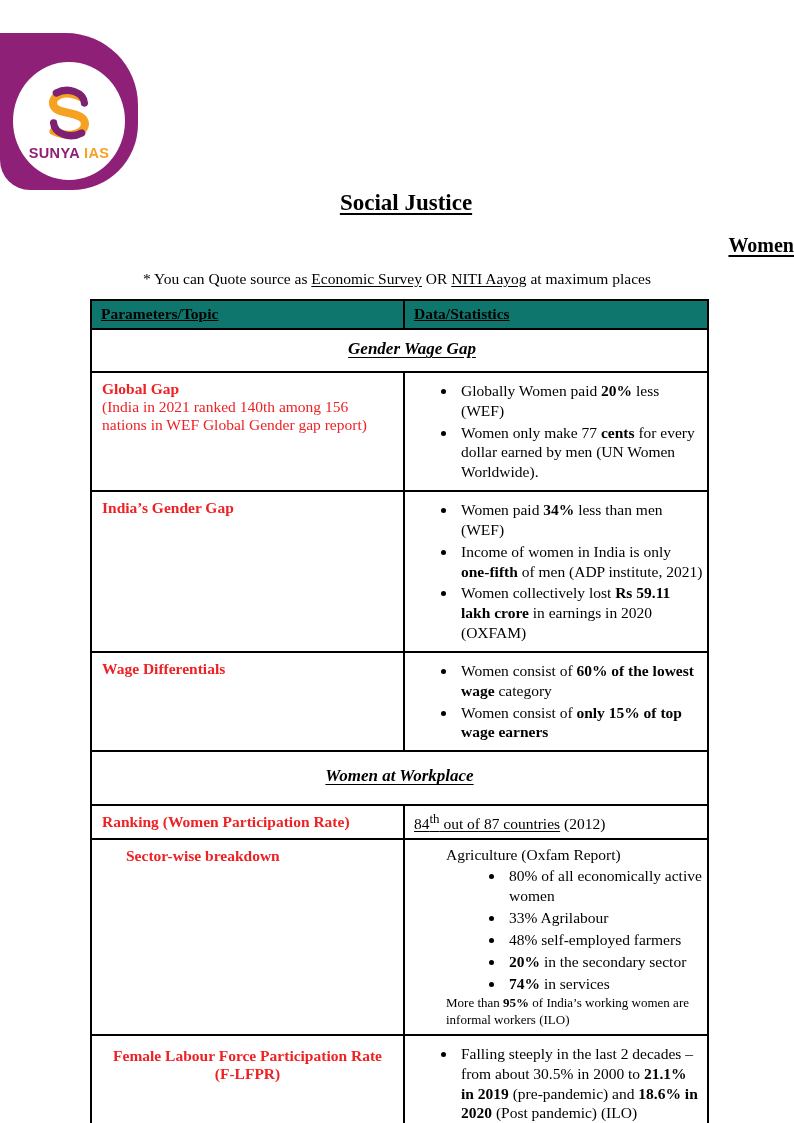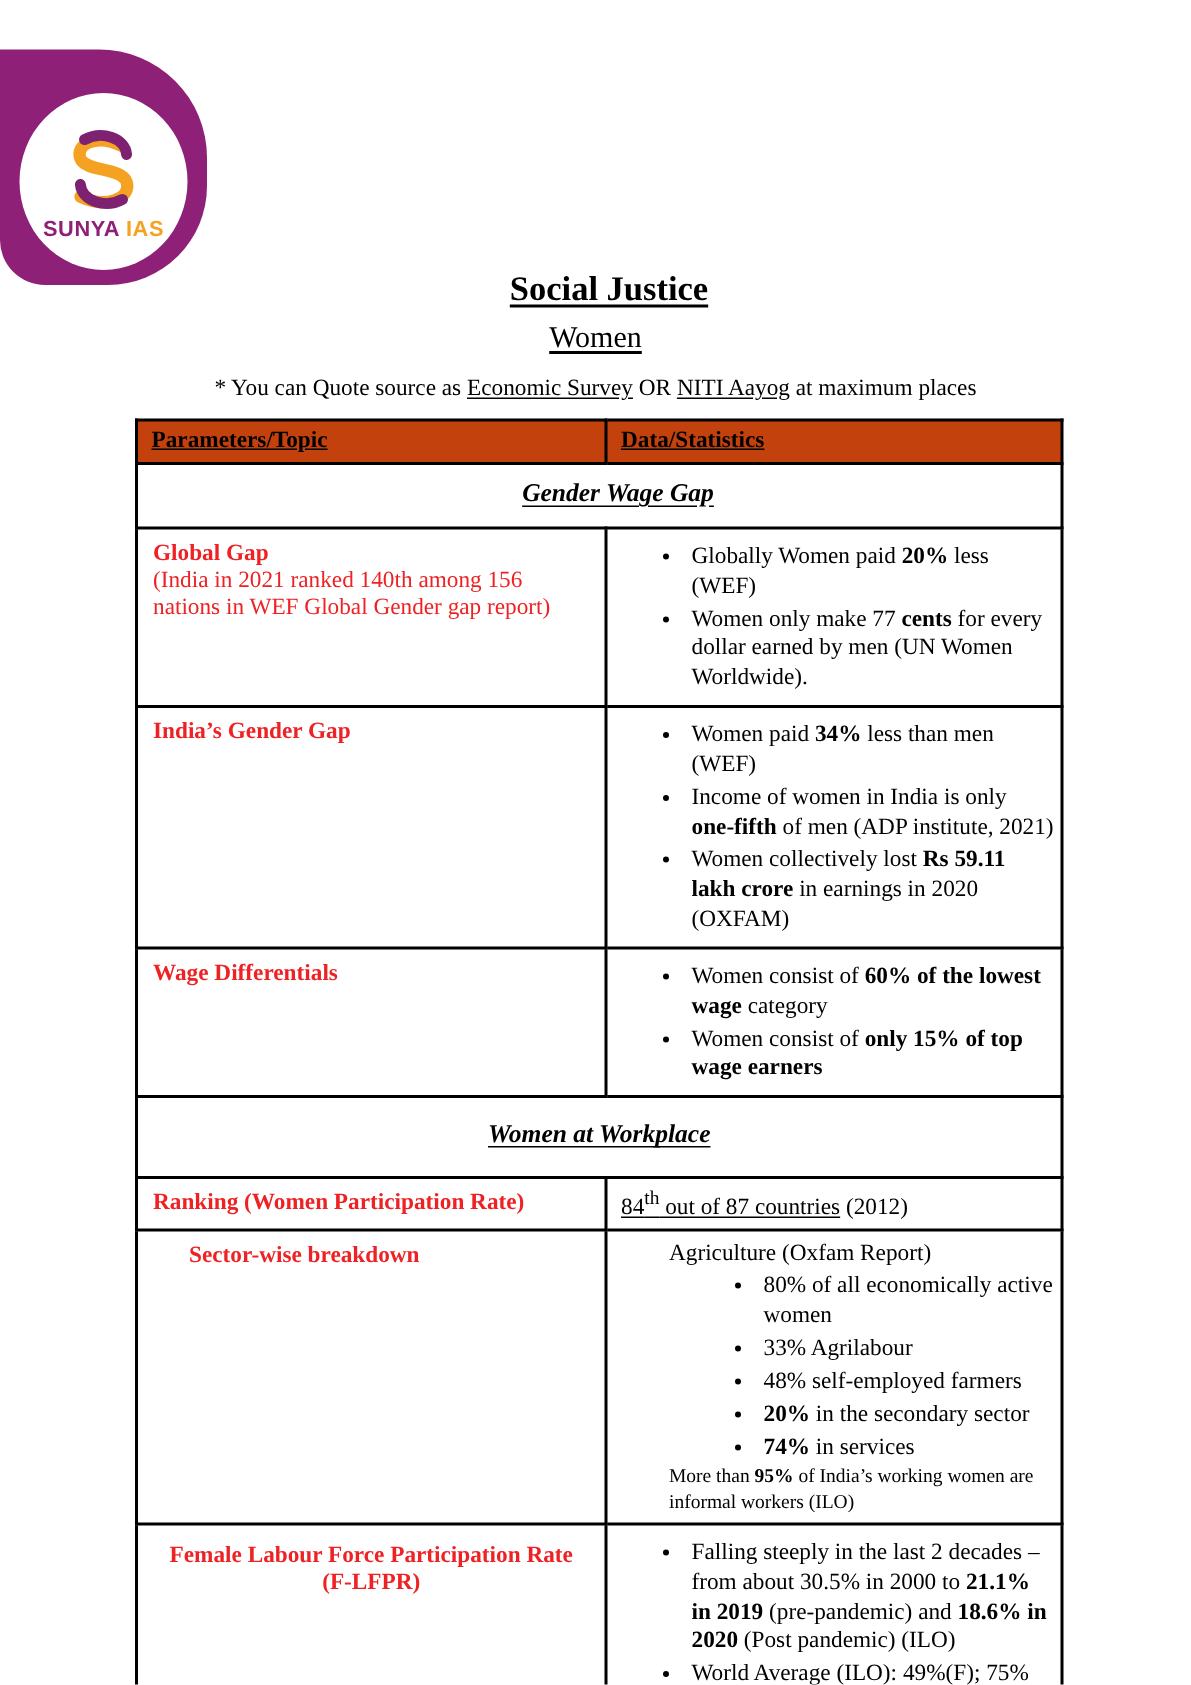--- a/index.html
+++ b/index.html
@@ -31,39 +31,39 @@
     font-family: "Liberation Sans", sans-serif;
     font-weight: bold; font-size: 14.5px; letter-spacing: .4px;
     margin-top: 3px; white-space: nowrap;
   }
   .logo-text .purple { color: #8e2077; }
   .logo-text .orange { color: #f5a223; }
 
   
   .title-wrap { padding-top: 172px; text-align: center; }
   .doc-title {
-    font-size: 23px; font-weight: bold; margin: 8px;
+    font-size: 23px; font-weight: bold; margin: 18px;
     text-decoration: underline; text-decoration-thickness: 2px; text-underline-offset: 3px; padding-left: 18px;
   }
   .doc-subtitle {
-    font-size: 20px; font-weight: normal; margin: 7px 0 0;
-    text-decoration: underline; text-decoration-thickness: 2px; text-underline-offset: 3px;
+    font-size: 20px; font-weight: bold; margin: 7px 0 0;
+    text-decoration: underline; text-decoration-thickness: 2px; text-underline-offset: 3px; text-align: right;
   }
   .source-note { margin-top: 13px; font-size: 15.5px; }
   .source-note u { text-underline-offset: 2px; }
 
   
   table.content {
     border-collapse: collapse; table-layout: fixed;
     width: 617px; margin: 11px 0 0 90px;
     border: 2.5px solid #000;
   }
   table.content td, table.content th { border: 2px solid #000; vertical-align: top; }
   th.col-head {
-    background: #c2410c; text-align: left;
+    background: #0f766e; text-align: left;
     font-size: 15.5px; font-weight: bold; padding: 4px 9px 5px;
   }
   th.col-head .uln { text-decoration: underline; }
   td.section-head {
     text-align: center; font-size: 17px; font-weight: bold; font-style: italic;
     padding: 9px 0 12px;
   }
   td.section-head .uln { text-decoration: underline; text-underline-offset: 3px; }
   td.section-head.tall { padding: 14px 0 18px; }
 

